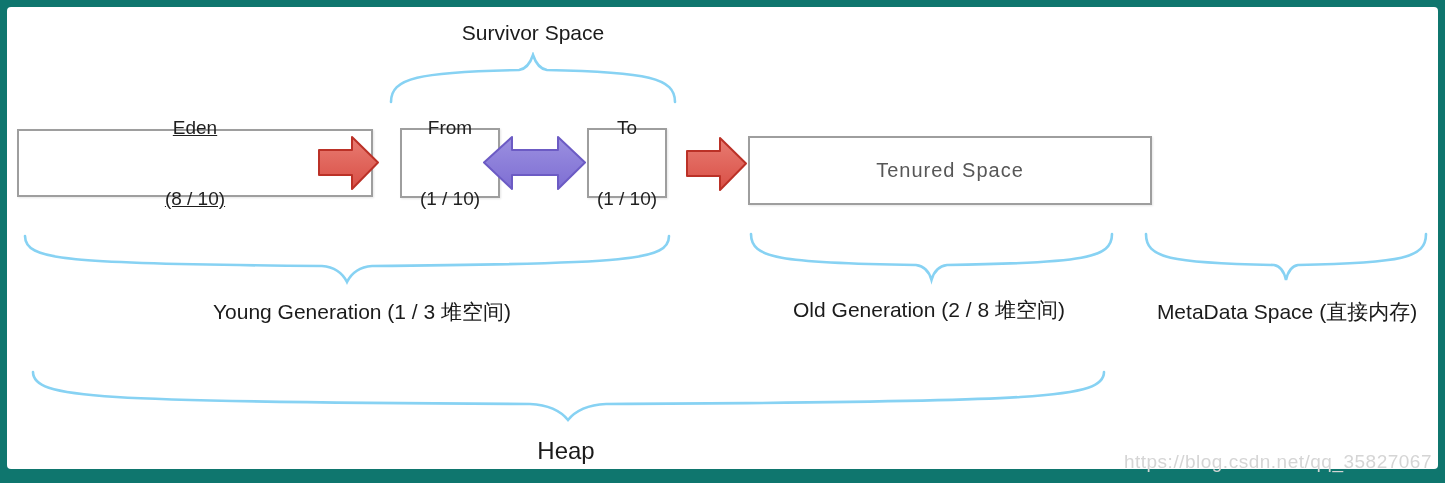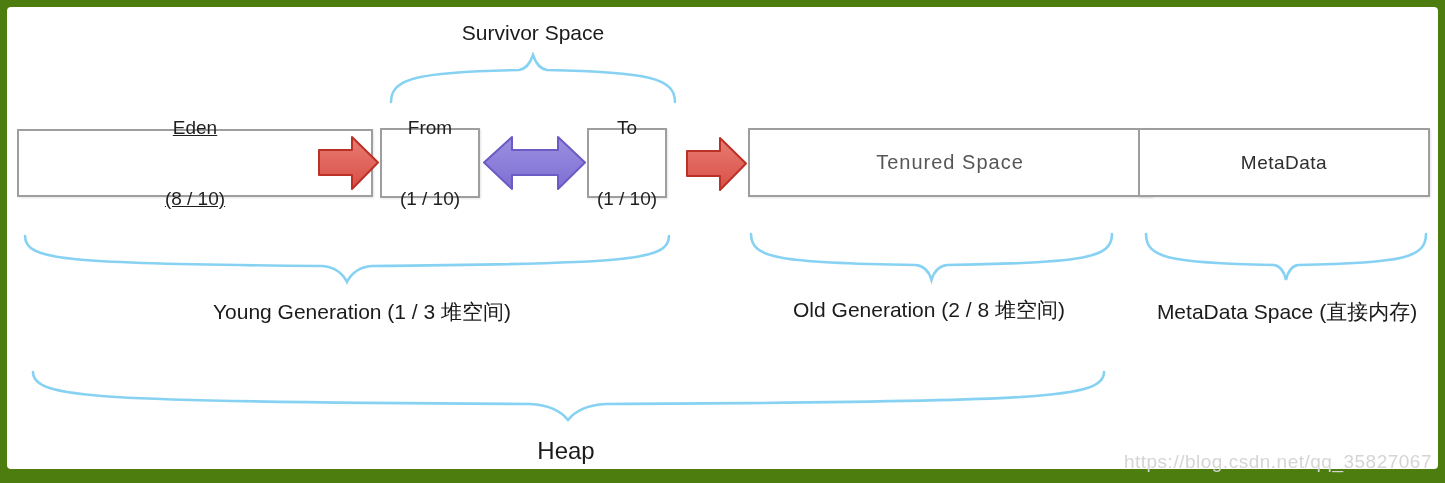--- a/index.html
+++ b/index.html
@@ -1,19 +1,19 @@
 <!DOCTYPE html>
 <html><head>
 <meta charset="utf-8">
 <style>
   html,body{margin:0;padding:0;background:#ffffff;}
   .canvas{
     position:relative;
     width:1445px;height:483px;
-    background:#4d7c0f;
+    background:#0f766e;
     font-family:"Liberation Sans", sans-serif;
     overflow:hidden;
   }
   .sheet{
     position:absolute;left:7px;top:7px;width:1431px;height:462px;
     background:#ffffff;border-radius:4px;
   }
   .abs{position:absolute;}
   
   .membox{
@@ -97,45 +97,42 @@
 
   <div class="membox" style="left:17px;top:129px;width:356px;height:68px;text-decoration:underline;">
     <span class="title">Eden</span>
     <span class="ratio">(8 / 10)</span>
   </div>
 
   <svg class="abs" style="left:317px;top:134px;" width="64" height="58" viewBox="0 0 64 58">
     <polygon class="red-arrow-shape" points="2,16 35,16 35,3 61,28.5 35,55 35,41 2,41"></polygon>
   </svg>
 
-  <div class="membox" style="left:380px;top:128px;width:100px;height:70px;">
+  <div class="membox" style="left:400px;top:128px;width:100px;height:70px;">
     <span class="title">From</span>
     <span class="ratio">(1 / 10)</span>
   </div>
 
   <svg class="abs" style="left:481px;top:134px;" width="107" height="58" viewBox="0 0 107 58">
     <polygon class="purple-arrow-shape" points="3,28.5 31,3 31,16 77,16 77,3 104,28.5 77,55 77,41 31,41 31,55"></polygon>
   </svg>
 
   <div class="membox" style="left:587px;top:128px;width:80px;height:70px;">
     <span class="title">To</span>
     <span class="ratio">(1 / 10)</span>
   </div>
 
   <svg class="abs" style="left:685px;top:135px;" width="64" height="58" viewBox="0 0 64 58">
     <polygon class="red-arrow-shape" points="2,16 35,16 35,3 61,28.5 35,55 35,41 2,41"></polygon>
   </svg>
 
-  <div class="membox" style="left:748px;top:128px;width:404px;height:69px;">
+  <div class="membox" style="left:748px;top:136px;width:404px;height:69px;">
     <span class="title tenured-text">Tenured Space</span>
   </div>
 
-  <div class="membox" style="left:1138px;top:128px;width:292px;height:69px;">
-    <span class="title metadata-text">MetaData</span>
-  </div>
 
   <svg class="abs" style="left:22px;top:230px;" width="650" height="58" viewBox="0 0 650 58">
     <path class="brace-path" d="M 3,6 C 3,30 40,34 300,36 C 312,37 320,42 325,52 C 330,42 338,37 350,36 C 610,34 647,30 647,6"></path>
   </svg>
 
   <svg class="abs" style="left:748px;top:228px;" width="367" height="58" viewBox="0 0 367 58">
     <path class="brace-path" d="M 3,6 C 3,30 30,35 168,37 C 176,38 181,43 183.5,52 C 186,43 191,38 199,37 C 337,35 364,30 364,6"></path>
   </svg>
 
   <svg class="abs" style="left:1143px;top:228px;" width="286" height="58" viewBox="0 0 286 58">

